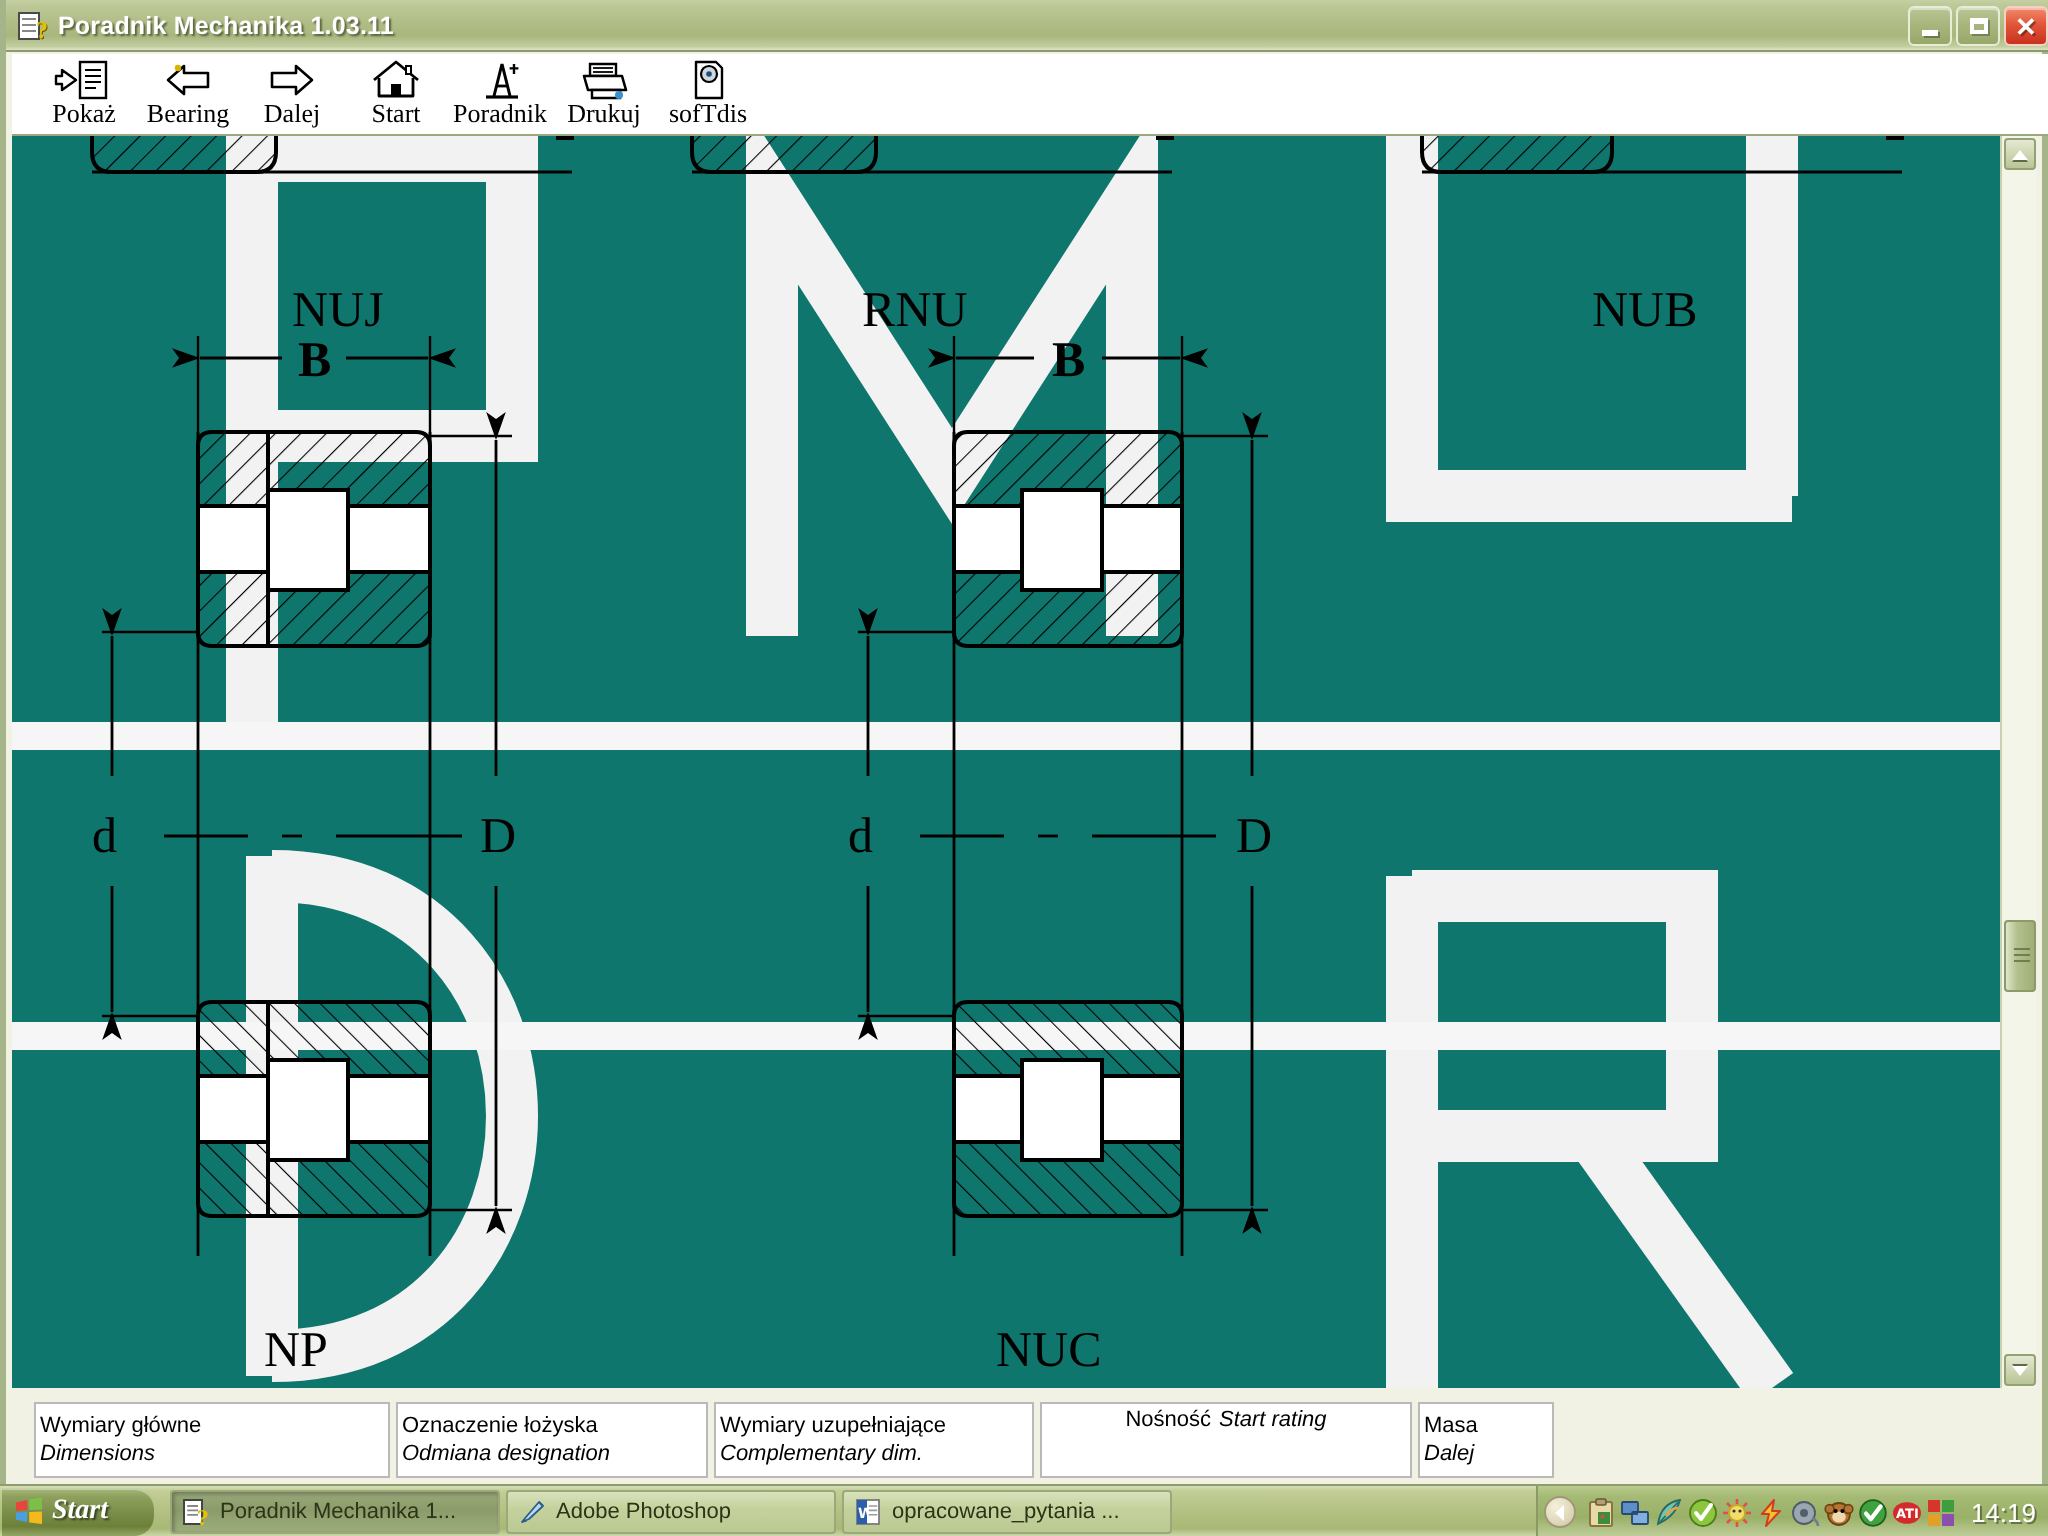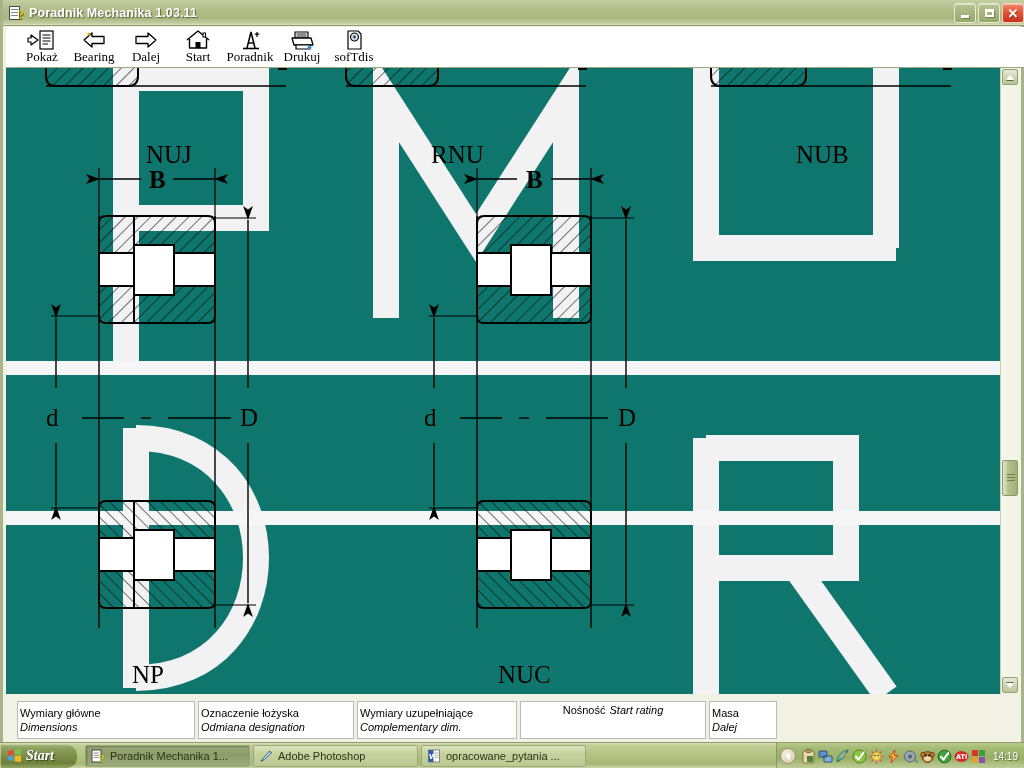--- a/index.html
+++ b/index.html
@@ -211,21 +211,21 @@
   }
   #tray-expand {
     width: 16px; height: 16px; border-radius: 8px;
     background: radial-gradient(circle at 35% 30%, #f6f0dc, #cfc6a4);
     border: 1px solid #9e9778;
     display: flex; align-items: center; justify-content: center;
     margin-right: 3px;
   }
   .tray-ico { width: 15px; height: 15px; position: relative; flex: 0 0 auto; }
   #tray-clock {
-    font-size: 10px; color: #ffffff; margin-left: 5px;
+    font-size: 13px; color: #ffffff; margin-left: 5px;
     text-shadow: 1px 1px 0 rgba(50,60,30,0.55);
     font-family: "Liberation Sans", sans-serif;
   }
 
   svg { display: block; }
   .dimtxt { font-family: "Liberation Serif", serif; font-size: 25px; fill: #000; }
 </style>
 </head>
 <body>
 

